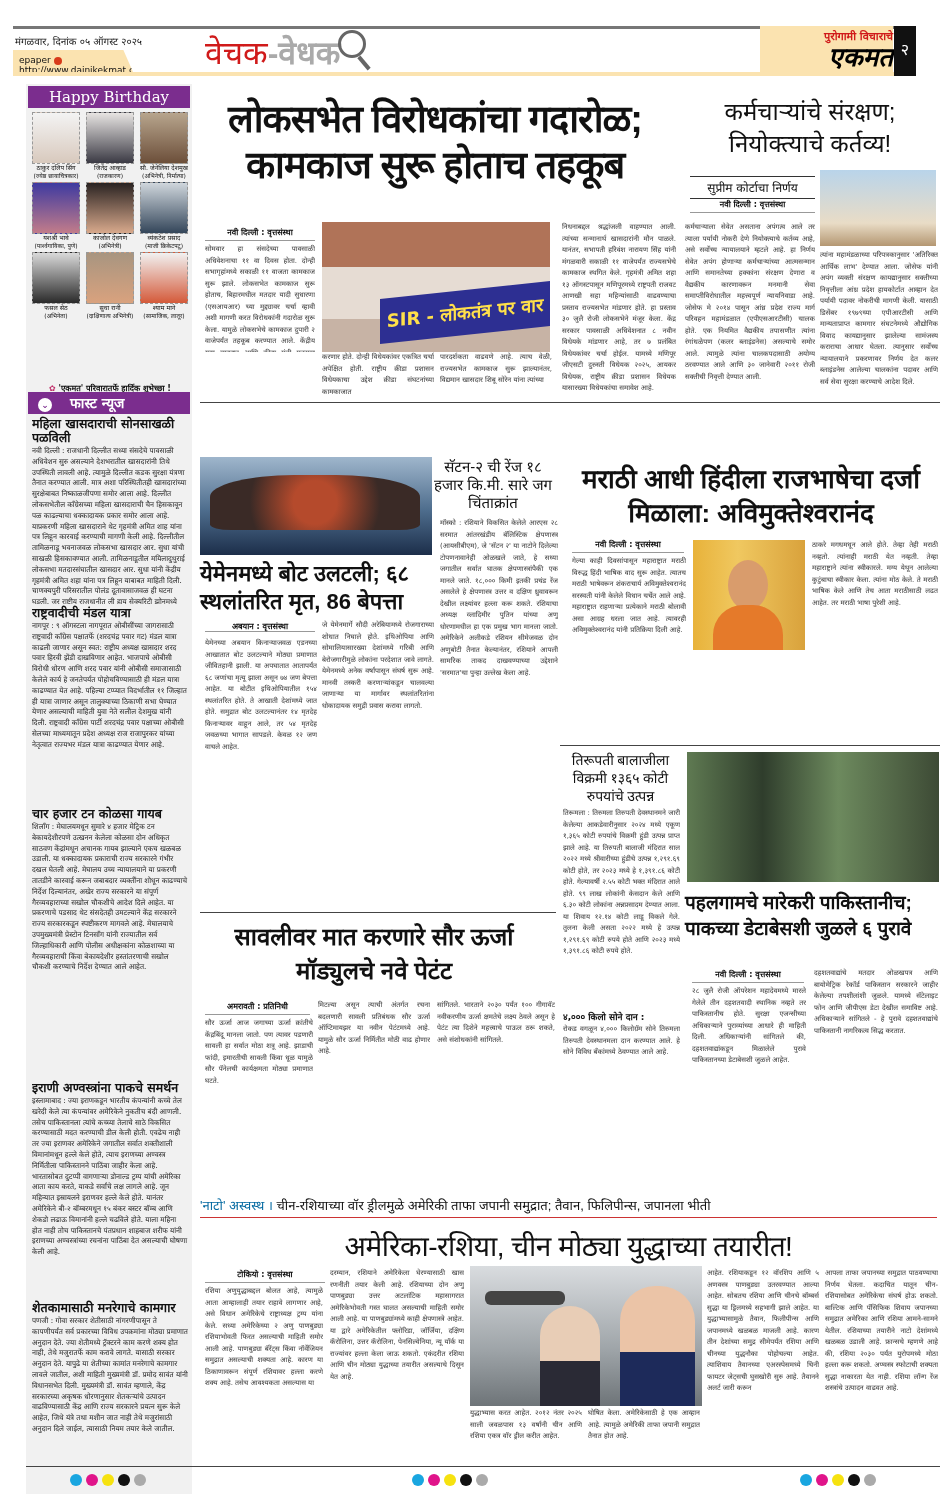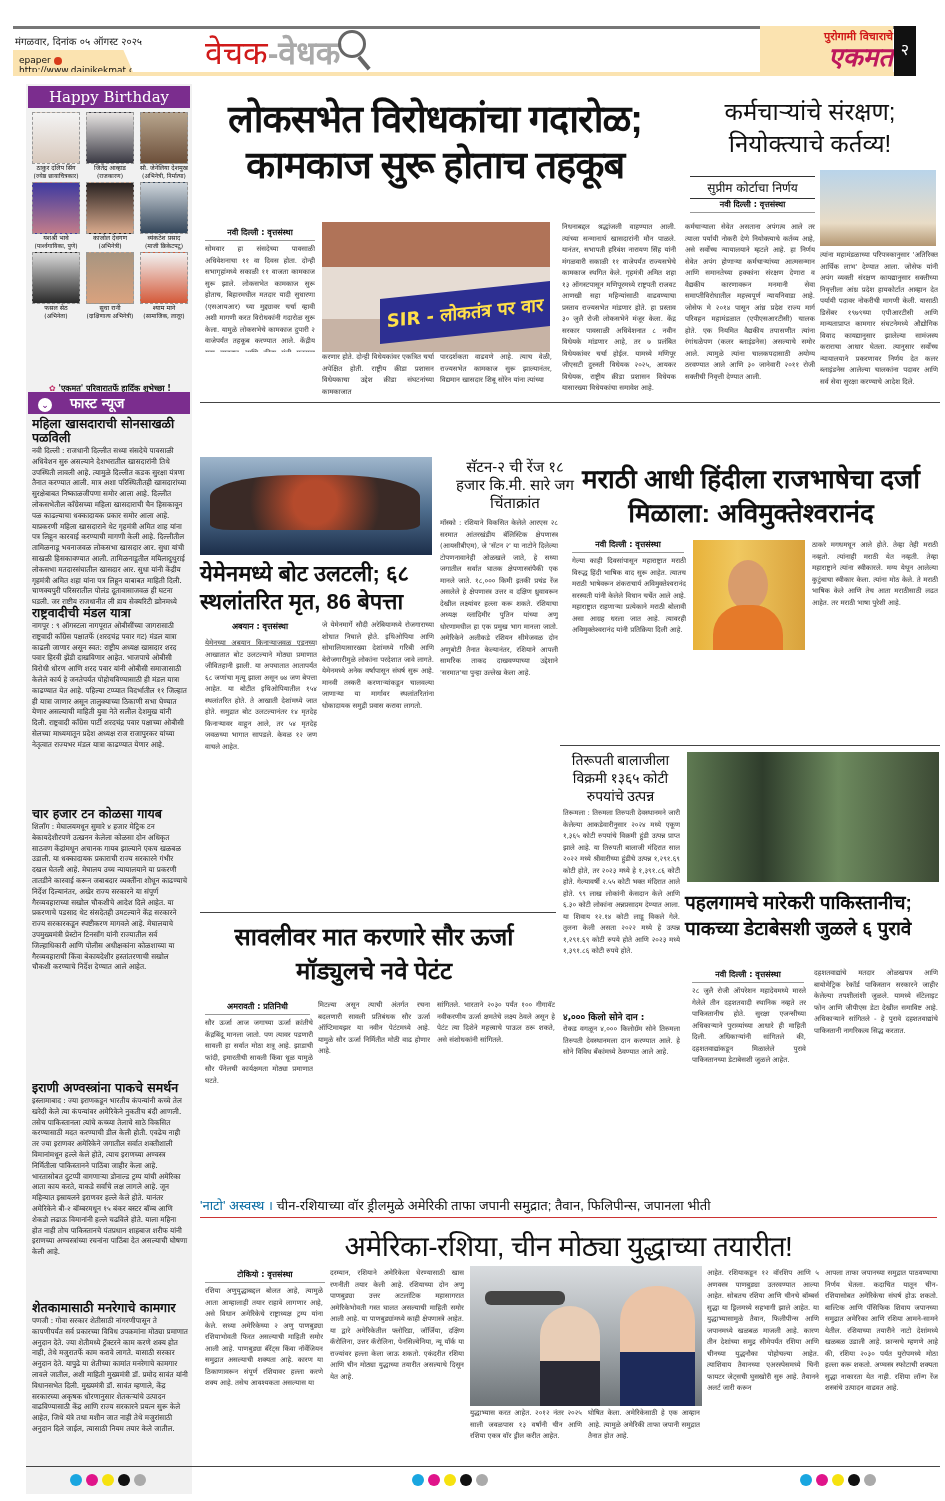--- a/index.html
+++ b/index.html
@@ -9,21 +9,21 @@
 .date{left:15px;top:34px;font-size:10px;color:#222}
 .epaper{left:13px;top:50px;width:120px;height:22px;background:#fbe3b0;clip-path:polygon(0 0,92% 0,100% 100%,0 100%);font-size:9px;padding:5px 0 0 6px}
 .epaper .dot{display:inline-block;width:8px;height:8px;border-radius:50%;background:#d83a1a;vertical-align:middle;margin-right:2px}
 .topline{left:13px;top:72px;width:903px;height:4px;background:#fbe3b0}
 .section-title{left:205px;top:30px;font-size:32px;font-family:"Liberation Sans",sans-serif;color:#d01a1a}
 .section-title .grey{color:#aaa;font-weight:bold}
 .mag{left:350px;top:30px;width:28px;height:28px;border:3px solid #666;border-radius:50%}
 .maghandle{left:374px;top:55px;width:4px;height:16px;background:#666;transform:rotate(-40deg)}
 .brand{left:760px;top:26px;width:133px;height:50px;background:#fbe3b0;text-align:right}
 .brand .tag{font-size:11px;color:#d01a1a;font-weight:bold;padding-top:2px}
-.brand .name{font-size:26px;color:#be185d;font-weight:bold;font-style:italic;line-height:28px}
+.brand .name{font-size:26px;color:#000000;font-weight:bold;font-style:italic;line-height:28px}
 .pageno{left:894px;top:26px;width:22px;height:50px;background:#111;color:#fff;font-size:16px;text-align:center;padding-top:12px}
 
 .sidebar{left:26px;top:84px;width:166px;height:1410px;background:#f1f1f1}
 .hb-title{left:28px;top:86px;width:162px;height:22px;background:#7b2d8e;color:#fff;font-family:"DejaVu Serif",serif;font-size:15px;font-weight:normal;text-align:center;line-height:22px}
 .hb-grid{left:30px;top:112px;width:160px;display:grid;grid-template-columns:repeat(3,1fr);gap:2px 2px}
 .hb-cell{text-align:center}
 .hb-photo{height:52px;border:1px dashed #999;margin:0 2px;background:linear-gradient(#c9b8a8,#8a6d5a)}
 .hb-name{font-size:6.3px;line-height:8px;white-space:nowrap;overflow:hidden}
 .hb-role{font-size:6px;line-height:8px;white-space:nowrap;overflow:hidden}
 .wish{left:30px;top:382px;width:160px;font-size:8px;font-weight:bold;text-align:center}
@@ -38,21 +38,21 @@
 .by{font-size:8px;text-align:center;font-weight:bold}
 .rule{border-bottom:1px solid #999}
 .col{font-size:7px;line-height:11.5px;color:#333;text-align:justify;overflow:hidden}
 .photo{background:#8b6a58}
 .sc-photo{left:820px;top:170px;width:116px;height:76px;background:linear-gradient(#b9d4ea,#e9dcc6 70%,#b49772)}
 .protest{left:322px;top:222px;width:228px;height:130px;background:linear-gradient(#b07358 0 35%,#e6dcd3 35% 75%,#c7b3a5 75%)}
 .banner{left:380px;top:290px;width:170px;height:45px;background:#2d2f92;color:#ffe04a;font-size:18px;font-weight:bold;text-align:center;line-height:45px;transform:skewY(-6deg)}
 .boat{left:200px;top:457px;width:232px;height:98px;background:linear-gradient(#9fb6cc,#4d6c8c 55%,#1c2e4a)}
 .boat .crowd{position:absolute;left:10px;top:18px;width:210px;height:55px;background:radial-gradient(circle,#b54a2c 20%,#3a2a26 60%);border-radius:40% 40% 10% 10%}
 .h-yemen{left:200px;top:560px;width:236px;font-size:22px;font-weight:bold;line-height:28px;font-family:"Liberation Sans",sans-serif}
-.h-satan{left:454px;top:458px;width:122px;font-size:15px;line-height:18px;text-align:center;font-family:"Liberation Sans",sans-serif}
+.h-satan{left:432px;top:458px;width:122px;font-size:15px;line-height:18px;text-align:center;font-family:"Liberation Sans",sans-serif}
 .h-marathi{left:563px;top:462px;width:376px;font-size:26px;font-weight:bold;line-height:34px;text-align:center;font-family:"Liberation Sans",sans-serif}
 .saint{left:693px;top:540px;width:112px;height:110px;background:linear-gradient(90deg,#e8b23a,#f0c860 40%,#d9a23c);}
 .saint .face{position:absolute;left:35px;top:20px;width:40px;height:50px;border-radius:50%;background:#d99c6c}
 .saint .robe{position:absolute;left:20px;top:65px;width:70px;height:45px;border-radius:30px 30px 0 0;background:#e57a2a}
 .h-tiru{left:563px;top:752px;width:115px;font-size:14px;line-height:18px;text-align:center;font-family:Liberation Serif, serif}
 .terror{left:687px;top:752px;width:252px;height:130px;background:linear-gradient(90deg,#5f7a52,#2f3d2c 30%,#6d8a5e 60%,#3d4a35)}
 .h-pahal{left:685px;top:890px;width:254px;font-size:19px;font-weight:bold;line-height:26px;font-family:"Liberation Sans",sans-serif}
 .h-saur{left:200px;top:920px;width:348px;font-size:24px;font-weight:bold;line-height:34px;text-align:center;font-family:"Liberation Sans",sans-serif}
 .strap{left:200px;top:1196px;width:737px;font-size:13px;border-bottom:1.5px solid #c33;padding-bottom:3px;font-family:"Liberation Sans",sans-serif}
 .strap .red{color:#0369a1;font-weight:normal}
@@ -170,21 +170,21 @@
 <div class="abs by rule" style="left:690px;top:198px;width:125px;padding-bottom:3px">नवी दिल्ली : वृत्तसंस्था</div>
 <div class="abs sc-photo"></div>
 <div class="abs col" style="left:685px;top:222px;width:130px;height:176px">कर्मचाऱ्याला सेवेत असताना अपंगत्व आले तर त्याला पर्यायी नोकरी देणे नियोक्त्याचे कर्तव्य आहे, असे सर्वोच्च न्यायालयाने म्हटले आहे. हा निर्णय सेवेत अपंग होणाऱ्या कर्मचाऱ्यांच्या आत्मसन्मान आणि समानतेच्या हक्कांना संरक्षण देणारा व वैद्यकीय कारणावरून मनमानी सेवा समाप्तीविरोधातील महत्त्वपूर्ण न्यायनिवाडा आहे. जोसेफ मे २०१४ पासून आंध्र प्रदेश राज्य मार्ग परिवहन महामंडळात (एपीएसआरटीसी) चालक होते. एक नियमित वैद्यकीय तपासणीत त्यांना रंगांधळेपण (कलर ब्लाइंडनेस) असल्याचे समोर आले. त्यामुळे त्यांना चालकपदासाठी अयोग्य ठरवण्यात आले आणि ३० जानेवारी २०११ रोजी सक्तीची निवृत्ती देण्यात आली.</div>
 <div class="abs col" style="left:820px;top:250px;width:118px;height:148px">त्यांना महामंडळाच्या परिपत्रकानुसार 'अतिरिक्त आर्थिक लाभ' देण्यात आला. जोसेफ यांनी अपंग व्यक्ती संरक्षण कायद्यानुसार सक्तीच्या निवृत्तीला आंध्र प्रदेश हायकोर्टात आव्हान देत पर्यायी पदावर नोकरीची मागणी केली. यासाठी डिसेंबर १९७९च्या एपीआरटीसी आणि मान्यताप्राप्त कामगार संघटनेमध्ये औद्योगिक विवाद कायद्यानुसार झालेल्या सामंजस्य कराराचा आधार घेतला. त्यानुसार सर्वोच्च न्यायालयाने प्रकरणावर निर्णय देत कलर ब्लाइंडनेस आलेल्या चालकांना पदावर आणि सर्व सेवा सुरक्षा करण्याचे आदेश दिले.</div>
 <div class="abs divider-h" style="left:560px;top:402px;width:380px;height:0;border-top:1px solid #444"></div>
 
 <div class="abs boat">
     <div class="crowd"></div>
   </div>
 <div class="abs h-yemen">येमेनमध्ये बोट उलटली; ६८ स्थलांतरित मृत, 86 बेपत्ता</div>
-<div class="abs by rule" style="left:205px;top:620px;width:110px;padding-bottom:14px">अबयान : वृत्तसंस्था</div>
+<div class="abs by rule" style="left:205px;top:620px;width:110px;padding-bottom:0">अबयान : वृत्तसंस्था</div>
 <div class="abs col" style="left:205px;top:638px;width:112px;height:262px">येमेनच्या अबयान किनाऱ्याजवळ एडनच्या आखातात बोट उलटल्याने मोठ्या प्रमाणात जीवितहानी झाली. या अपघातात आतापर्यंत ६८ जणांचा मृत्यू झाला असून ७४ जण बेपत्ता आहेत. या बोटीत इथिओपियातील १५४ स्थलांतरित होते. ते आखाती देशांमध्ये जात होते. समुद्रात बोट उलटल्यानंतर १४ मृतदेह किनाऱ्यावर वाहून आले, तर ५४ मृतदेह जवळच्या भागात सापडले. केवळ १२ जण वाचले आहेत.</div>
 <div class="abs col" style="left:322px;top:620px;width:112px;height:280px">जे येमेनमार्गे सौदी अरेबियामध्ये रोजगाराच्या शोधात निघाले होते. इथिओपिया आणि सोमालियासारख्या देशांमध्ये गरिबी आणि बेरोजगारीमुळे लोकांना परदेशात जावे लागते. येमेनमध्ये अनेक वर्षांपासून संघर्ष सुरू आहे. मानवी तस्करी करणाऱ्यांकडून चालवल्या जाणाऱ्या या मार्गावर स्थलांतरितांना धोकादायक समुद्री प्रवास करावा लागतो.</div>
 
 <div class="abs h-satan">सॅटन-२ ची रेंज १८ हजार कि.मी. सारे जग चिंताक्रांत</div>
 <div class="abs col" style="left:440px;top:518px;width:118px;height:382px">मॉस्को : रशियाने विकसित केलेले आरएस २८ सरमात आंतरखंडीय बॅलिस्टिक क्षेपणास्त्र (आयसीबीएम), जे 'सॅटन २' या नाटोने दिलेल्या टोपणनावानेही ओळखले जाते, हे सध्या जगातील सर्वात घातक क्षेपणास्त्रांपैकी एक मानले जाते. १८,००० किमी इतकी प्रचंड रेंज असलेले हे क्षेपणास्त्र उत्तर व दक्षिण ध्रुवावरून देखील लक्ष्यांवर हल्ला करू शकते. रशियाचा अध्यक्ष व्लादिमीर पुतिन यांच्या अणु धोरणामधील हा एक प्रमुख भाग मानला जातो. अमेरिकेने अलीकडे रशियन सीमेजवळ दोन अणुबोटी तैनात केल्यानंतर, रशियाने आपली सामरिक ताकद दाखवण्याच्या उद्देशाने 'सरमात'चा पुन्हा उल्लेख केला आहे.</div>
 
 <div class="abs h-marathi">मराठी आधी हिंदीला राजभाषेचा दर्जा मिळाला: अविमुक्तेश्वरानंद</div>
 <div class="abs by rule" style="left:572px;top:538px;width:112px;padding-bottom:3px">नवी दिल्ली : वृत्तसंस्था</div>
 <div class="abs col" style="left:572px;top:556px;width:114px;height:186px">गेल्या काही दिवसांपासून महाराष्ट्रात मराठी विरुद्ध हिंदी भाषिक वाद सुरू आहेत. त्यातच मराठी भाषेवरून शंकराचार्य अविमुक्तेश्वरानंद सरस्वती यांनी केलेले विधान चर्चेत आले आहे. महाराष्ट्रात राहणाऱ्या प्रत्येकाने मराठी बोलावी असा आग्रह धरला जात आहे. त्यावरही अविमुक्तेश्वरानंद यांनी प्रतिक्रिया दिली आहे.</div>
 <div class="abs saint">

